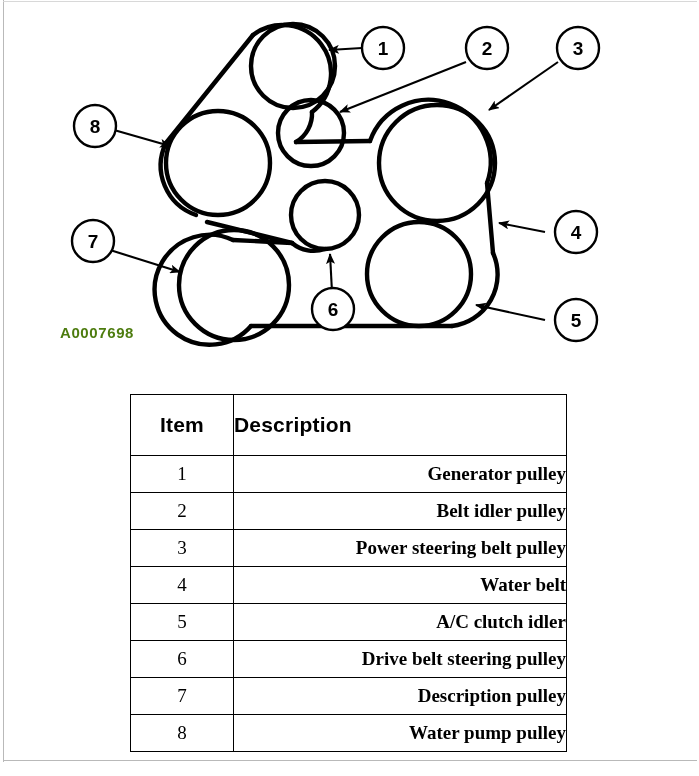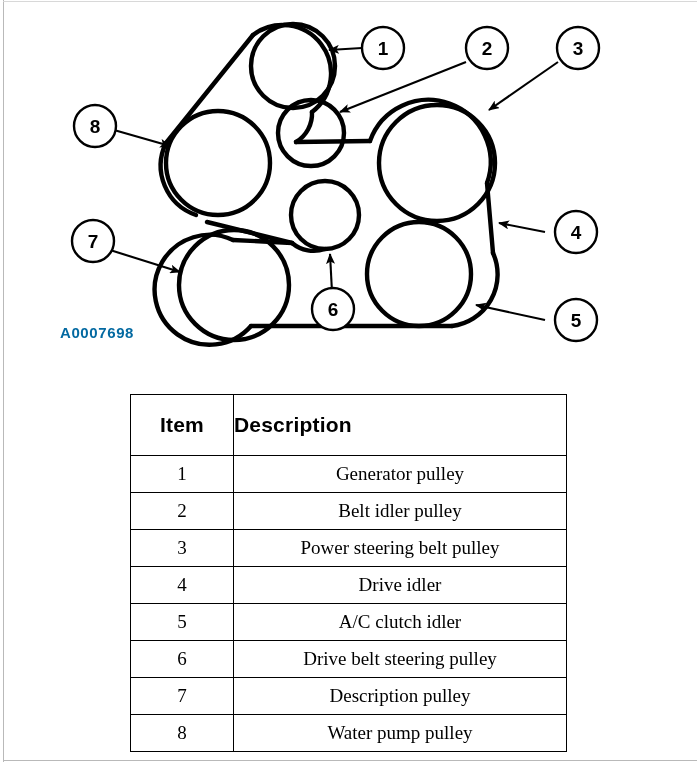--- a/index.html
+++ b/index.html
@@ -46,21 +46,21 @@
   .diagram svg { display: block; }
 
   .fig-id {
     position: absolute;
     left: 60px;
     top: 324px;
     font-family: "Liberation Sans", "DejaVu Sans", sans-serif;
     font-weight: bold;
     font-size: 15px;
     letter-spacing: 0.6px;
-    color: #0369a1;
+    color: #4d7c0f;
   }
 
   
   .table-wrap {
     position: absolute;
     left: 130px;
     top: 394px;
     width: 434px;
   }
   table.parts {
@@ -84,21 +84,21 @@
   th.col-item { width: 102px; text-align: center; }
   th.col-desc { width: 332px; text-align: left; padding-left: 13px; }
 
   table.parts tbody td {
     height: 36px;
     font-family: "Liberation Serif", "DejaVu Serif", serif;
     font-size: 19px;
     vertical-align: middle;
   }
   td.cell-item { text-align: center; }
-  td.cell-desc { text-align: center; padding-left: 13px; }
+  td.cell-desc { text-align: right; padding-left: 13px; font-weight: bold; }
 </style>
 </head>
 <body>
 
 <div class="page-rule-left"></div>
 <div class="page-rule-top"></div>
 <div class="page-rule-bottom"></div>
 
 <div class="diagram">
   <svg width="699" height="372" viewBox="0 0 699 372" xmlns="http://www.w3.org/2000/svg">
@@ -213,21 +213,21 @@
         <tr>
           <td class="cell-item">2</td>
           <td class="cell-desc">Belt idler pulley</td>
         </tr>
         <tr>
           <td class="cell-item">3</td>
           <td class="cell-desc">Power steering belt pulley</td>
         </tr>
         <tr>
           <td class="cell-item">4</td>
-          <td class="cell-desc">Drive idler</td>
+          <td class="cell-desc">Water belt</td>
         </tr>
         <tr>
           <td class="cell-item">5</td>
           <td class="cell-desc">A/C clutch idler</td>
         </tr>
         <tr>
           <td class="cell-item">6</td>
           <td class="cell-desc">Drive belt steering pulley</td>
         </tr>
         <tr>

